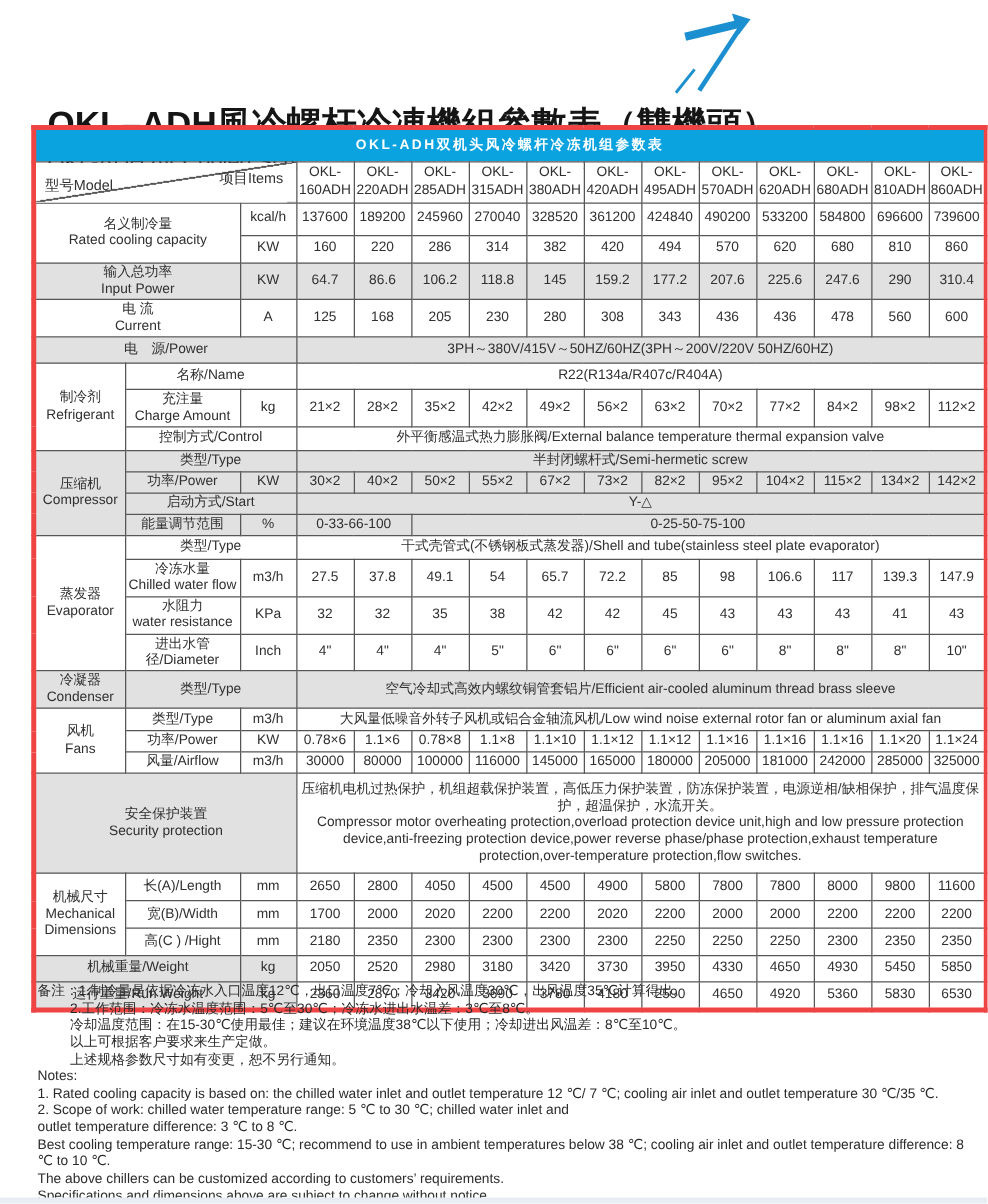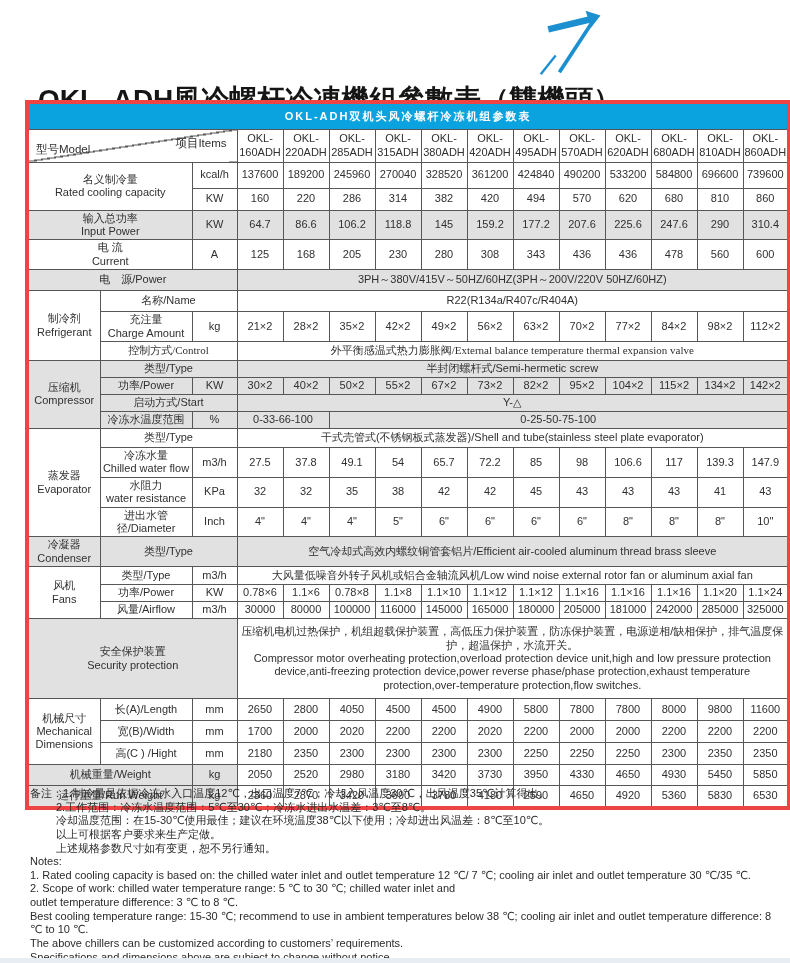--- a/index.html
+++ b/index.html
@@ -192,21 +192,21 @@
         <td class="val w">42×2</td>
         <td class="val w">49×2</td>
         <td class="val w">56×2</td>
         <td class="val w">63×2</td>
         <td class="val w">70×2</td>
         <td class="val w">77×2</td>
         <td class="val w">84×2</td>
         <td class="val w">98×2</td>
         <td class="val w">112×2</td>
       </tr>
-      <tr style="height: 19px; font-family: Liberation Serif, serif;">
+      <tr style="height: 19px;">
         <td class="label w" colspan="2">控制方式/Control</td>
         <td class="wide w" colspan="12">外平衡感温式热力膨胀阀/External balance temperature thermal expansion valve</td>
       </tr>
       <tr style="height: 17px;">
         <td class="group g" rowspan="4">压缩机<br>Compressor</td>
         <td class="label g" colspan="2">类型/Type</td>
         <td class="wide g" colspan="12">半封闭螺杆式/Semi-hermetic screw</td>
       </tr>
       <tr style="height: 17px;">
         <td class="label g">功率/Power</td>
@@ -222,21 +222,21 @@
         <td class="val g">104×2</td>
         <td class="val g">115×2</td>
         <td class="val g">134×2</td>
         <td class="val g">142×2</td>
       </tr>
       <tr style="height: 17px;">
         <td class="label g" colspan="2">启动方式/Start</td>
         <td class="wide g" colspan="12">Y-△</td>
       </tr>
       <tr style="height: 17px;">
-        <td class="label g">冷冻水温度范围</td>
+        <td class="label g">能量调节范围</td>
         <td class="unit g">%</td>
         <td class="val g" colspan="2">0-33-66-100</td>
         <td class="val g" colspan="10">0-25-50-75-100</td>
       </tr>
       <tr style="height: 19px;">
         <td class="group w" rowspan="4">蒸发器<br>Evaporator</td>
         <td class="label w" colspan="2">类型/Type</td>
         <td class="wide w" colspan="12">干式壳管式(不锈钢板式蒸发器)/Shell and tube(stainless steel plate evaporator)</td>
       </tr>
       <tr style="height: 28px; margin-left: 14px;">

